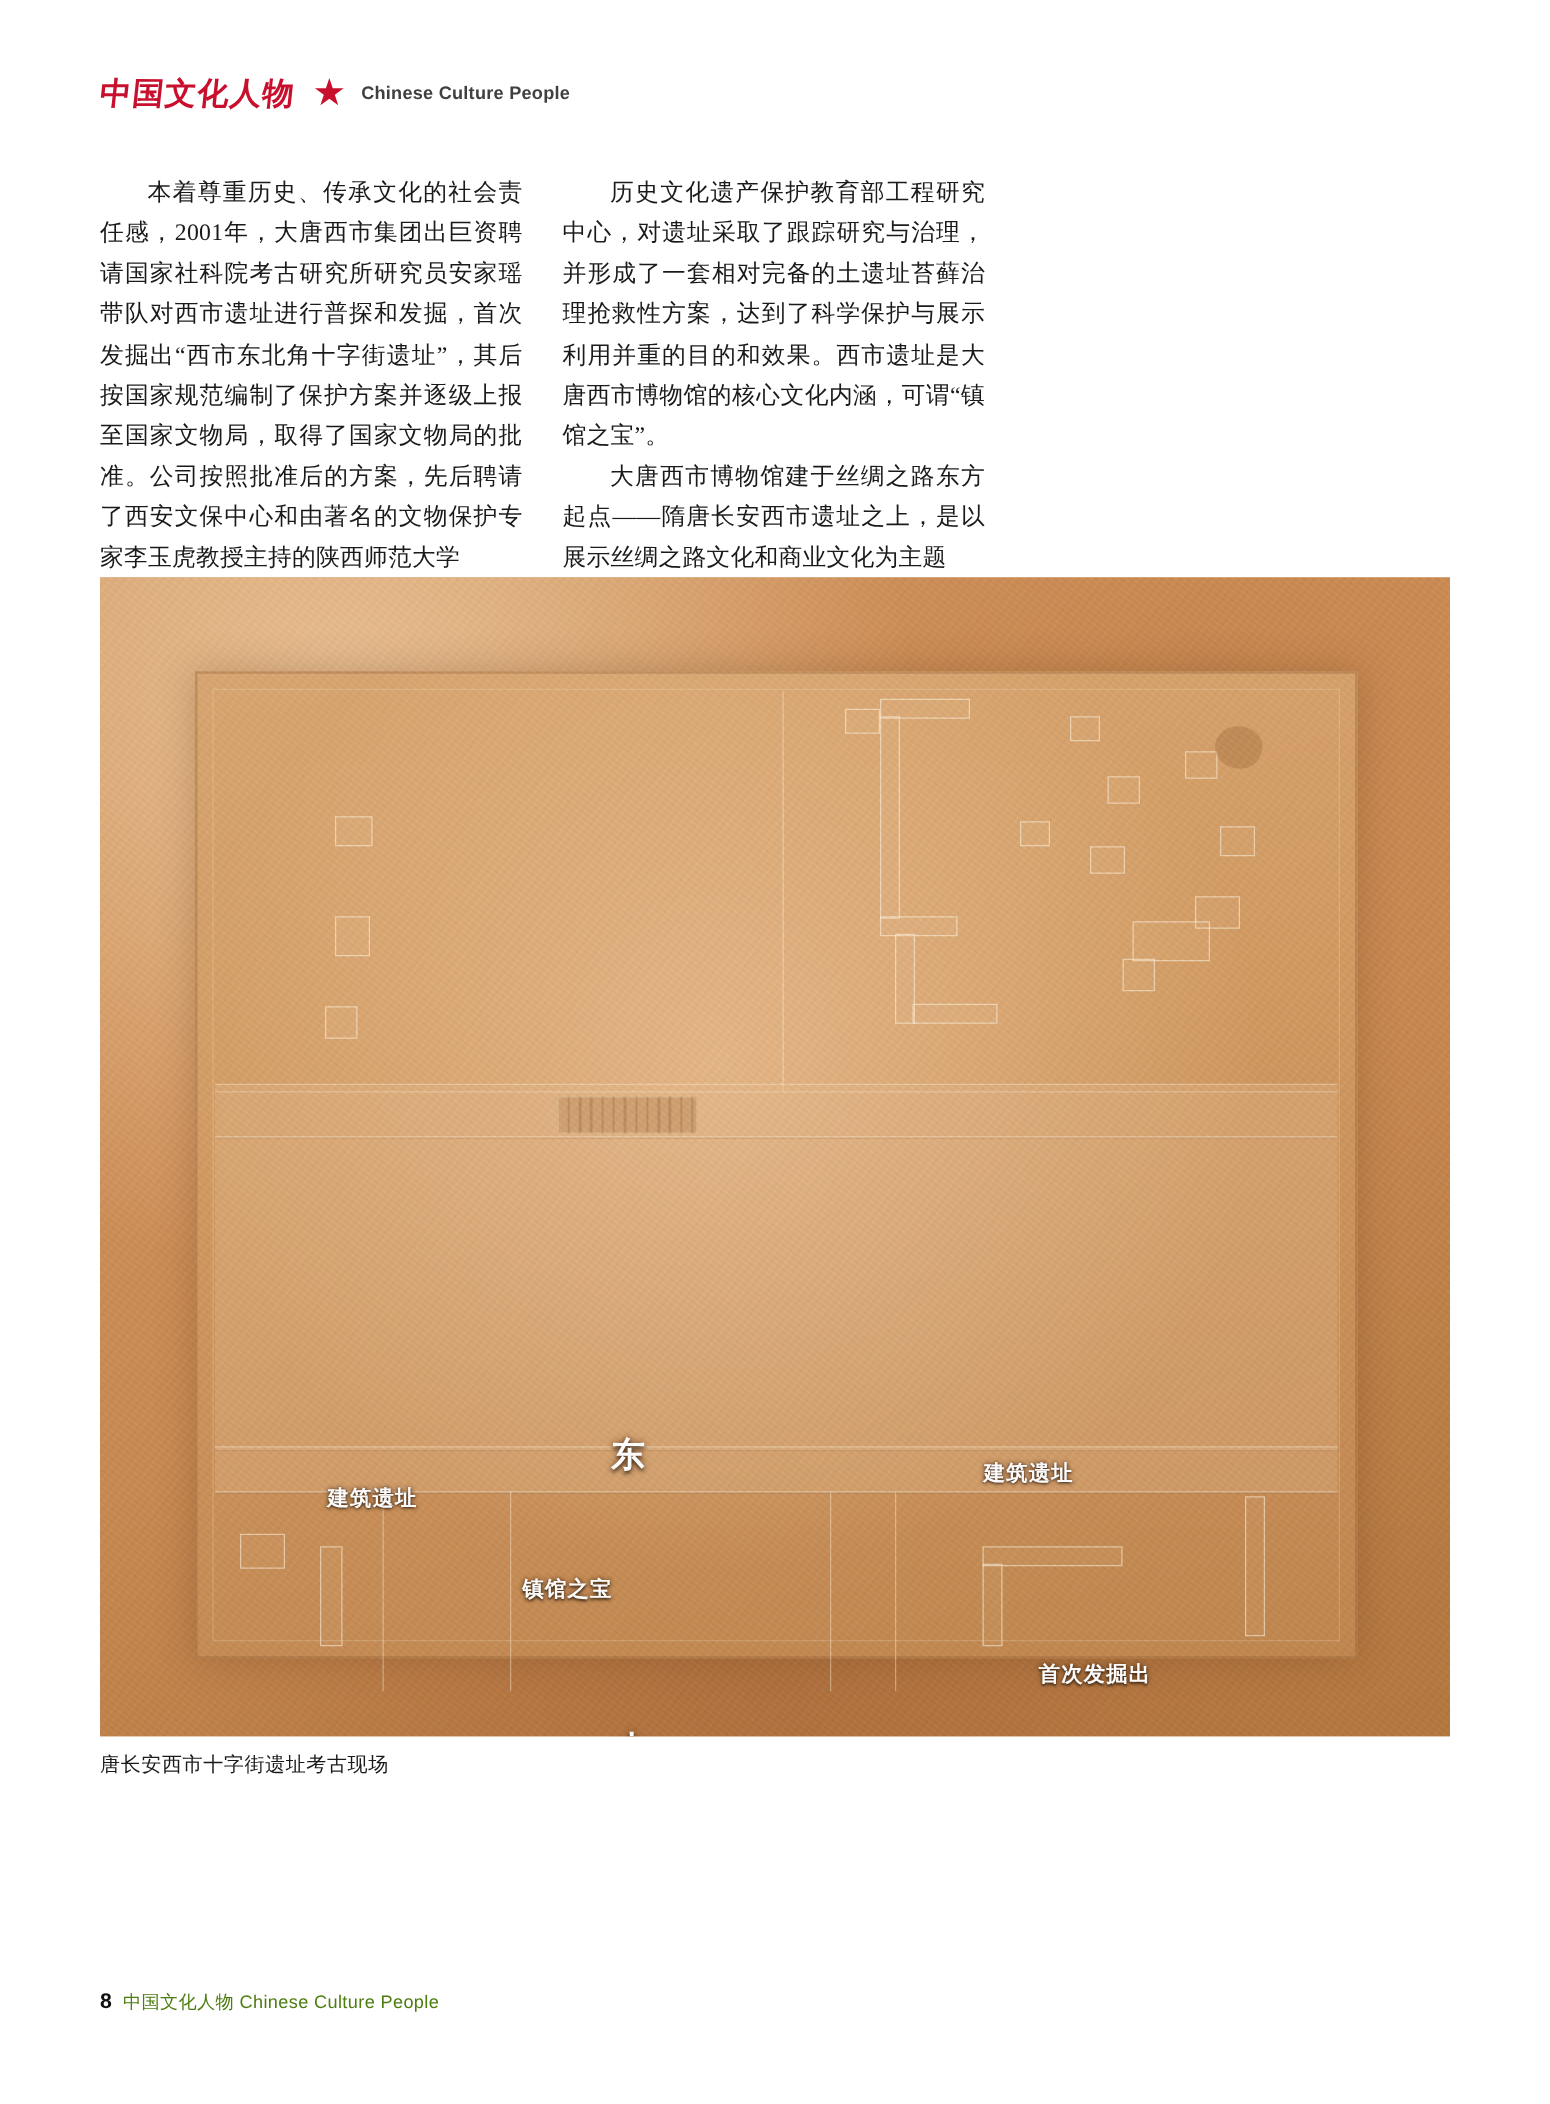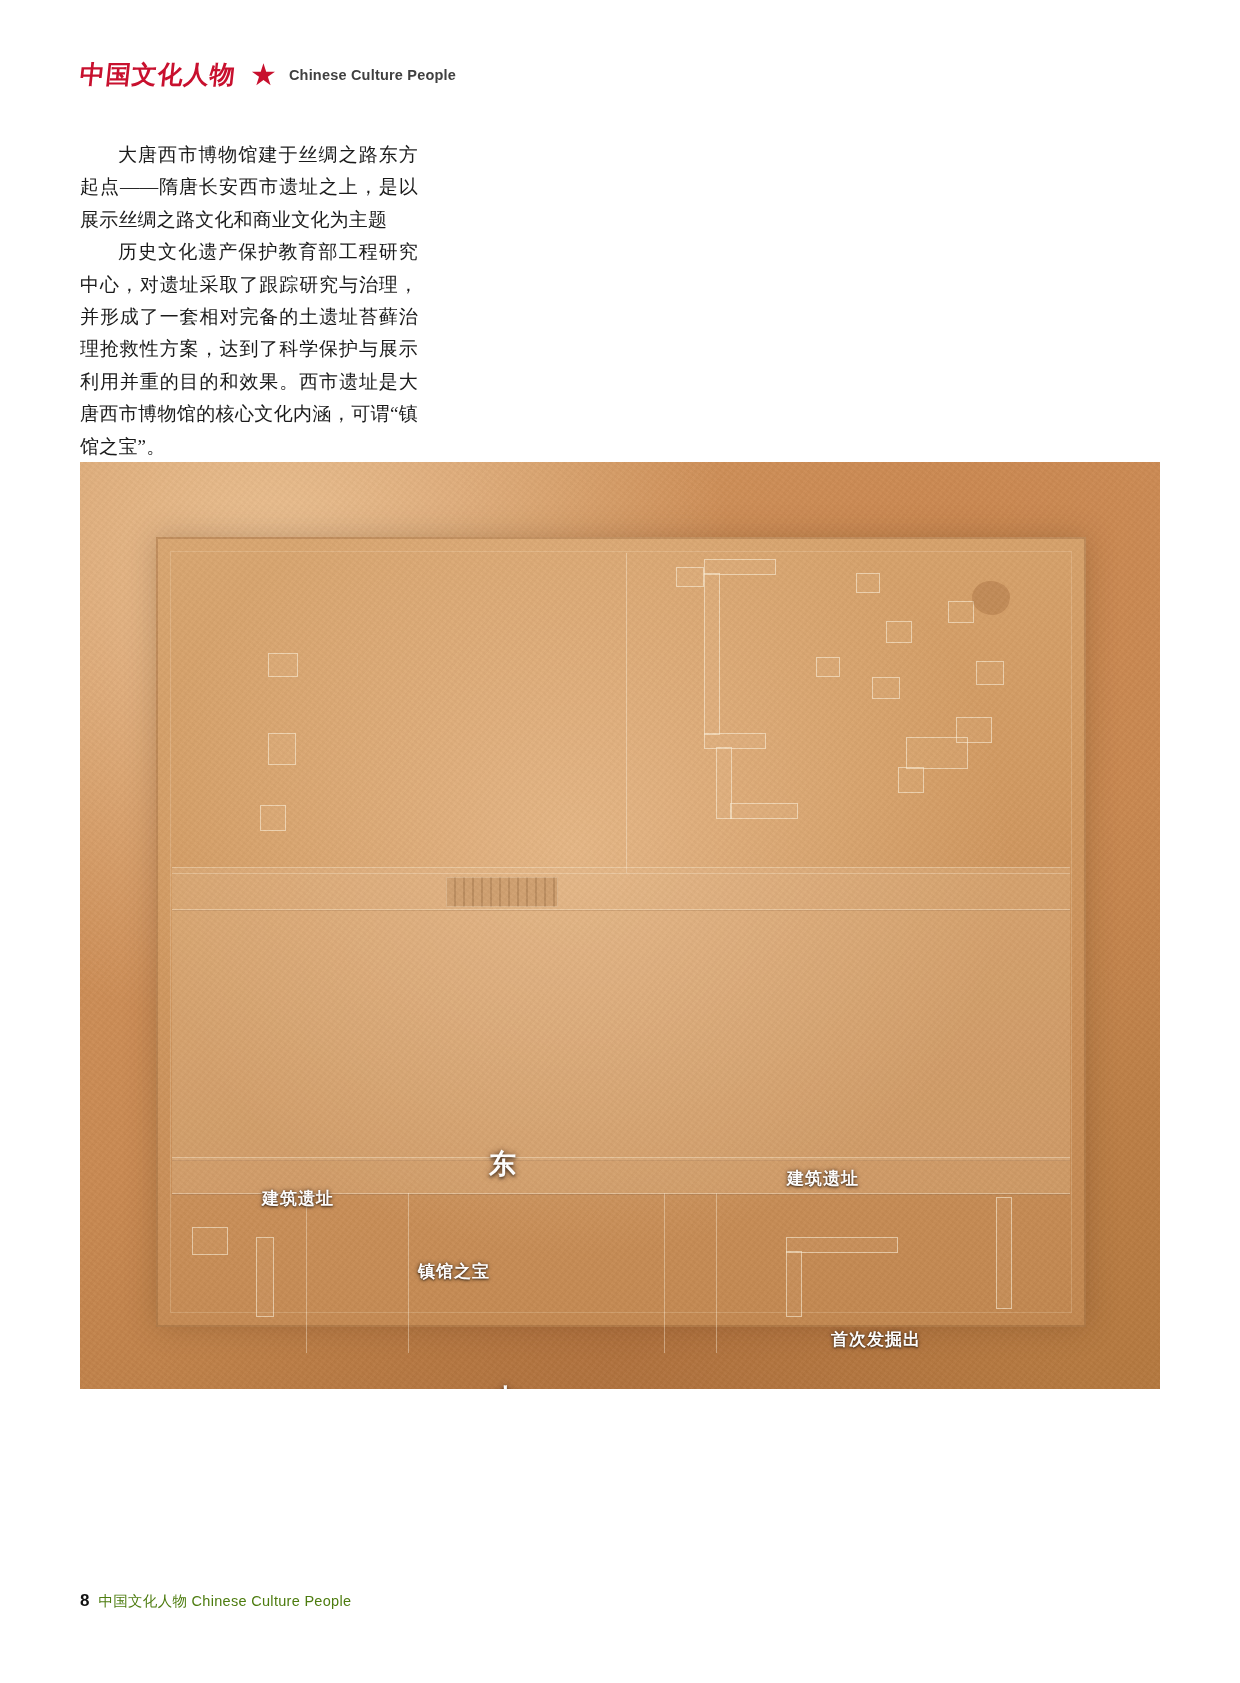--- a/index.html
+++ b/index.html
@@ -219,22 +219,25 @@
 <div class="page">
 
   <div class="masthead">
     <span class="masthead-cn">中国文化人物</span>
     <span class="masthead-star">★</span>
     <span class="masthead-en">Chinese Culture People</span>
   </div>
 
   <div class="columns">
     <div class="column">
+      <p class="indent">本着尊重历史、传承文化的社会责任感，2001年，大唐西市集团出巨资聘请国家社科院考古研究所研究员安家瑶带队对西市遗址进行普探和发掘，首次发掘出“西市东北角十字街遗址”，其后按国家规范编制了保护方案并逐级上报至国家文物局，取得了国家文物局的批准。公司按照批准后的方案，先后聘请了西安文保中心和由著名的文物保护专家李玉虎教授主持的陕西师范大学</p>
+    </div>
+    <div class="column">
+      <p class="indent">历史文化遗产保护教育部工程研究中心，对遗址采取了跟踪研究与治理，并形成了一套相对完备的土遗址苔藓治理抢救性方案，达到了科学保护与展示利用并重的目的和效果。西市遗址是大唐西市博物馆的核心文化内涵，可谓“镇馆之宝”。</p>
       <p class="indent">大唐西市博物馆建于丝绸之路东方起点——隋唐长安西市遗址之上，是以展示丝绸之路文化和商业文化为主题</p>
-      <p class="indent">历史文化遗产保护教育部工程研究中心，对遗址采取了跟踪研究与治理，并形成了一套相对完备的土遗址苔藓治理抢救性方案，达到了科学保护与展示利用并重的目的和效果。西市遗址是大唐西市博物馆的核心文化内涵，可谓“镇馆之宝”。</p>
     </div>
   </div>
 
   <div class="figure">
     <div class="photo">
 
       <div class="pit">
         <div class="pit-inner"></div>
 
         <div class="vline" style="left:470px; top:16px; height:320px;"></div>
@@ -287,20 +290,21 @@
       <div class="pbig" style="left:409px; top:684px;">东</div>
       <div class="plabel" style="left:182px; top:725px;">建筑遗址</div>
       <div class="plabel" style="left:707px; top:705px;">建筑遗址</div>
       <div class="plabel" style="left:338px; top:798px;">镇馆之宝</div>
       <div class="plabel" style="left:751px; top:866px;">首次发掘出</div>
 
       <div class="pbig" style="left:412px; top:919px;">大</div>
 
       <div class="grain"></div>
     </div>
+    <div class="caption">唐长安西市十字街遗址考古现场</div>
   </div>
 
   <div class="footer">
     <span class="folio">8</span>
     <span class="footer-text">中国文化人物 Chinese Culture People</span>
   </div>
 
 </div>
 
 </body></html>

